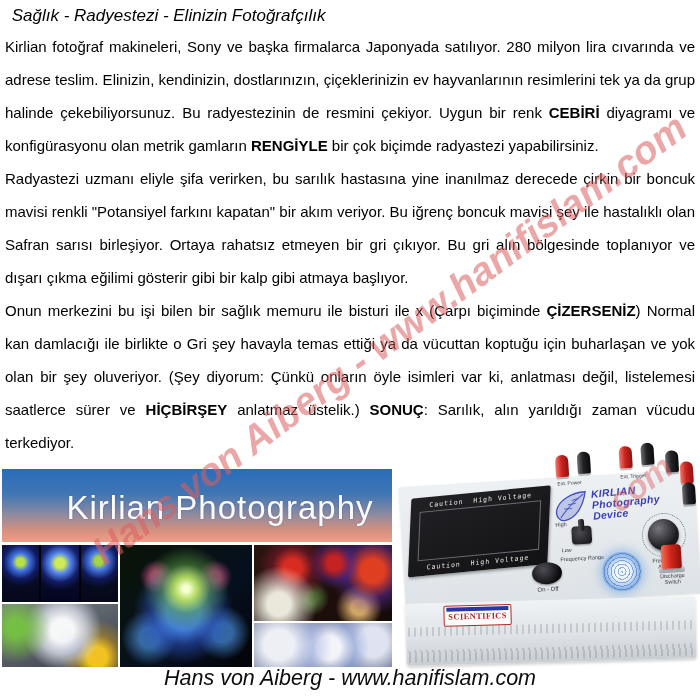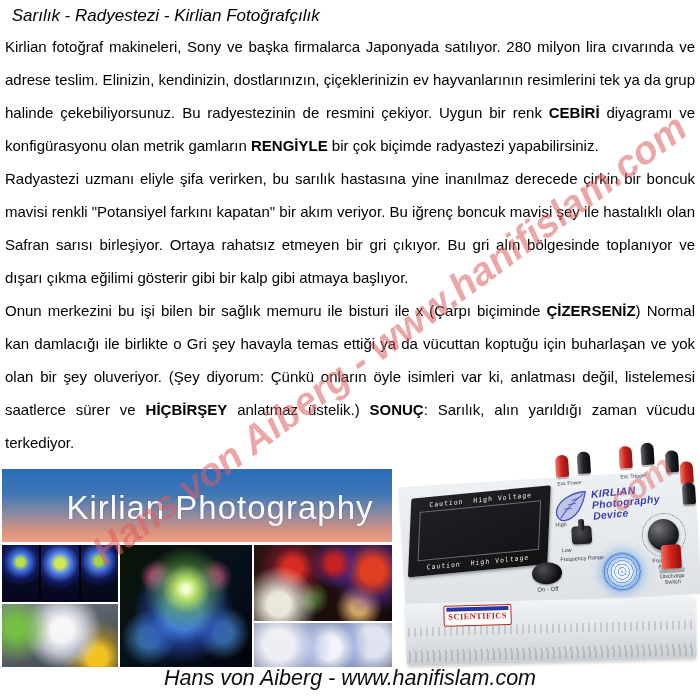--- a/index.html
+++ b/index.html
@@ -148,21 +148,21 @@
   }
   .watermark.primary{left:84px;top:538px;transform:rotate(-36.5deg);}
   .watermark.fragment{left:601px;top:489px;transform:rotate(-37deg);font-size:34px;color:rgba(219,95,95,.45);}
 </style>
 </head>
 <body>
 
 <div id="page">
 
   <div class="text-block">
-    <h1 class="doc-title"> Sarılık - Radyestezi - Kirlian Fotoğrafçılık</h1>
+    <h1 class="doc-title"> Sağlık - Radyestezi - Elinizin Fotoğrafçılık</h1>
     <p class="para"><span> Kirlian fotoğraf makineleri, Sony ve başka firmalarca Japonyada satılıyor. 280 milyon lira cıvarında ve adrese teslim. Elinizin, kendinizin, dostlarınızın, çiçeklerinizin ev hayvanlarının resimlerini tek ya da grup halinde çekebiliyorsunuz. Bu radyestezinin de resmini çekiyor. Uygun bir renk </span><b>CEBİRİ</b><span> diyagramı ve konfigürasyonu olan metrik gamların </span><b>RENGİYLE</b><span> bir çok biçimde radyastezi yapabilirsiniz.</span></p>
     <p class="para"><span> Radyastezi uzmanı eliyle şifa verirken, bu sarılık hastasına yine inanılmaz derecede çirkin bir boncuk mavisi renkli "Potansiyel farkını kapatan" bir akım veriyor. Bu iğrenç boncuk mavisi şey ile hastalıklı olan Safran sarısı birleşiyor. Ortaya rahatsız etmeyen bir gri çıkıyor. Bu gri alın bölgesinde toplanıyor ve dışarı çıkma eğilimi gösterir gibi bir kalp gibi atmaya başlıyor.</span></p>
     <p class="para"><span> Onun merkezini bu işi bilen bir sağlık memuru ile bisturi ile x (Çarpı biçiminde </span><b>ÇİZERSENİZ</b><span>) Normal kan damlacığı ile birlikte o Gri şey havayla temas ettiği ya da vücuttan koptuğu için buharlaşan ve yok olan bir şey oluveriyor. (Şey diyorum: Çünkü onların öyle isimleri var ki, anlatması değil, listelemesi saatlerce sürer ve </span><b>HİÇBİRŞEY</b><span> anlatmaz üstelik.) </span><b>SONUÇ</b><span>: Sarılık, alın yarıldığı zaman vücudu terkediyor.</span></p>
   </div>
 
   <div class="left-photo">
     <div class="banner">
       <span class="banner-title">Kirlian Photography</span>
     </div>
     <div class="collage">

